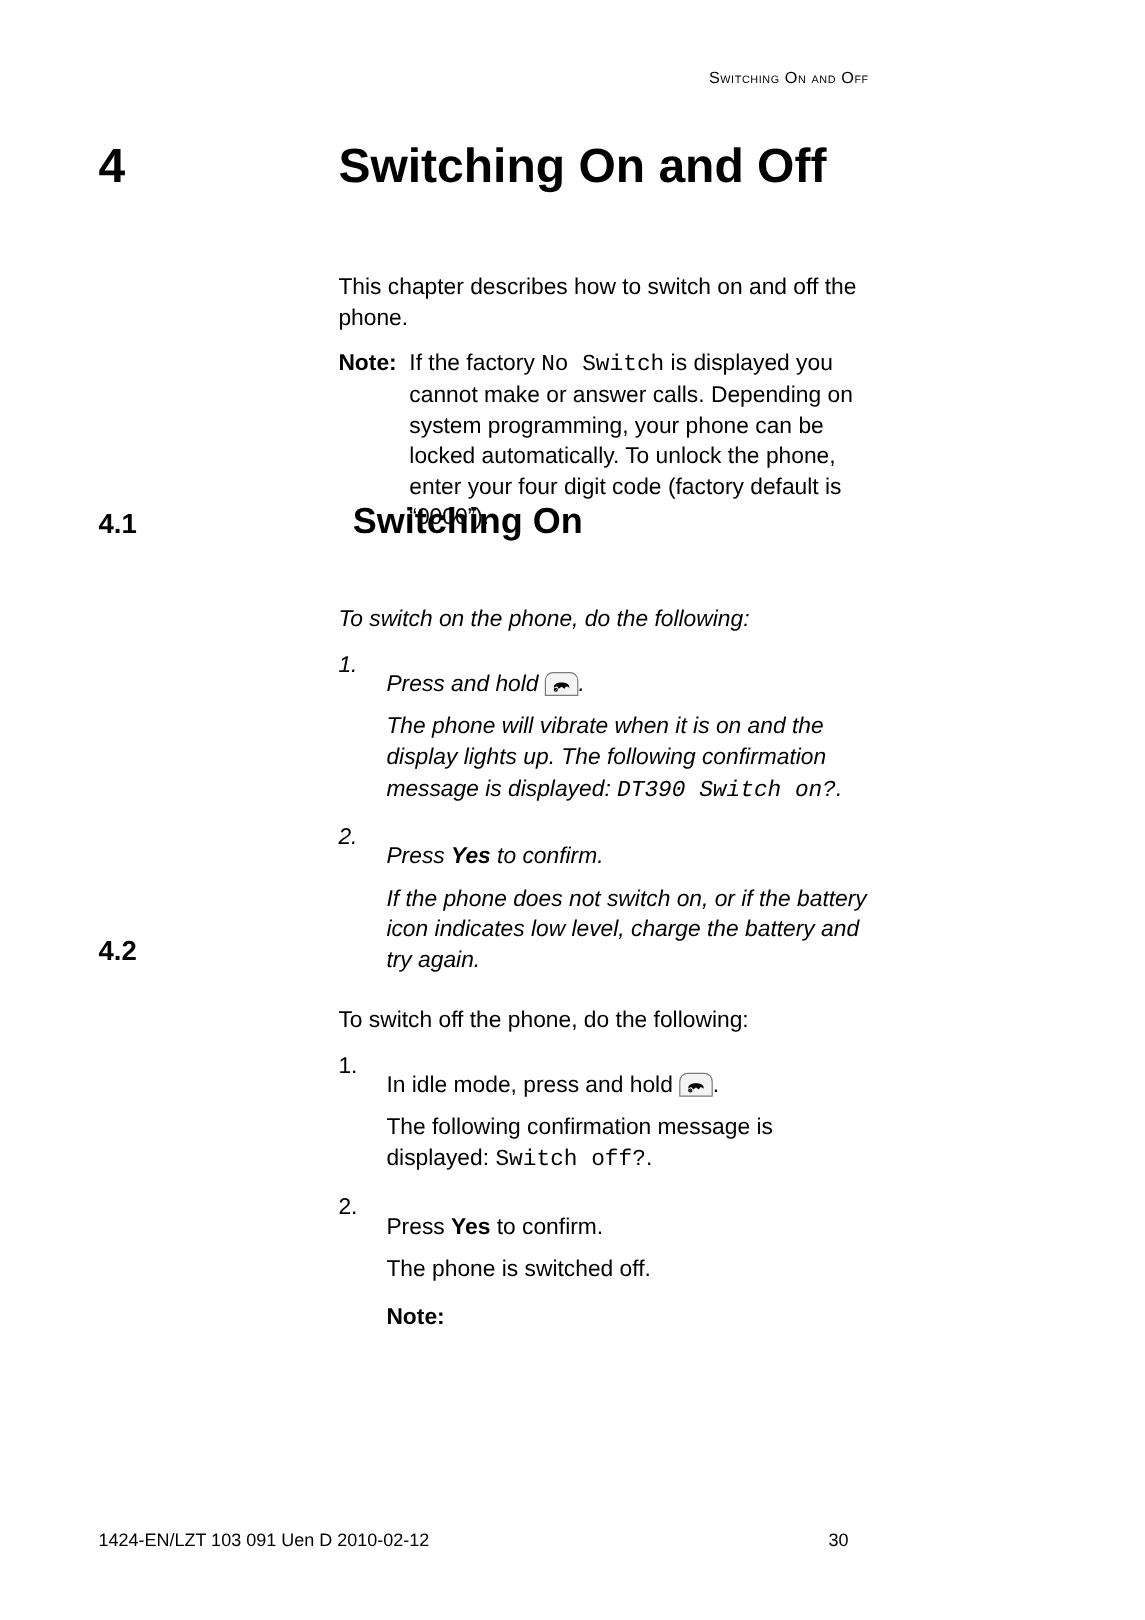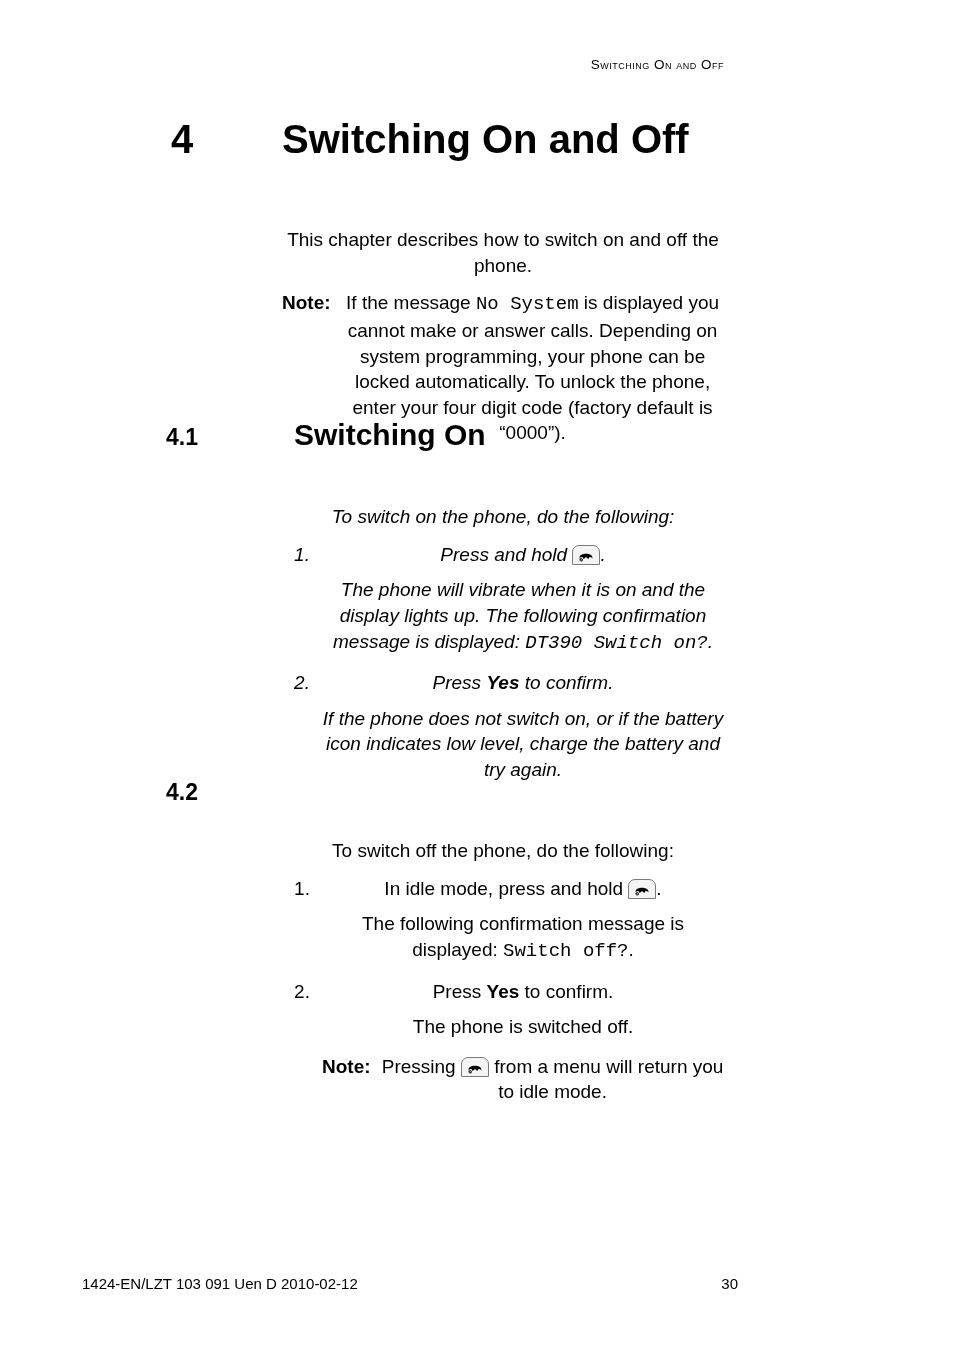--- a/index.html
+++ b/index.html
@@ -11,21 +11,20 @@
     background: #fff;
     font-family: Arial, Helvetica, sans-serif;
     color: #000;
     font-size: 19px;
     line-height: 1.35;
   }
   .page {
     position: relative;
     width: 806px;
     height: 1350px;
-    text-align: center;
   }
   .running-header {
     position: absolute;
     top: 56px;
     right: 82px;
     font-size: 13.5px;
     letter-spacing: 0.5px;
     font-variant: small-caps;
   }
   .chapter-row {
@@ -89,41 +88,41 @@
     margin: 0;
   }
   ol.manual > li {
     display: flex;
     margin-bottom: 10px;
   }
   .li-num {
     width: 40px;
     flex: 0 0 40px;
   }
-  .li-body { flex: 1 1 auto; }
+  .li-body { flex: 1 1 auto; margin-top: 16px; }
   .li-sub {
     margin-left: 40px;
     margin-bottom: 14px;
   }
   .icon-box {
     display: inline-block;
     vertical-align: -4px;
     border: 1px solid #7a7a7a;
     border-top-left-radius: 7px;
     border-top-right-radius: 7px;
     background: #f4f4f4;
     padding: 1px 3px 1px 3px;
     line-height: 1;
   }
   .icon-box svg { display: block; }
   .footer {
     position: absolute;
     bottom: 56px;
     left: 82px;
-    right: 68px;
+    right: 99px;
     display: flex;
     justify-content: space-between;
     font-size: 15px;
     margin-top: 44px;
   }
   .bold { font-weight: 700; }
 </style>
 </head>
 <body>
 
@@ -144,21 +143,21 @@
   <div class="chapter-row">
     <div class="chapter-num">4</div>
     <div class="chapter-title">Switching On and Off</div>
   </div>
 
   <div class="body-col intro-block">
     <p>This chapter describes how to switch on and off the phone.</p>
     <div class="note-block">
       <span class="note-label">Note:  </span>
       <span class="note-text">
-        <span>If the message </span><span class="mono">No System</span><span> is displayed you cannot make or answer calls. Depending on system programming, your phone can be locked automatically. To unlock the phone, enter your four digit code (factory default is “0000”).</span>
+        <span>If the factory </span><span class="mono">No Switch</span><span> is displayed you cannot make or answer calls. Depending on system programming, your phone can be locked automatically. To unlock the phone, enter your four digit code (factory default is “0000”).</span>
       </span>
     </div>
   </div>
 
   <div class="section-row sec1-row">
     <div class="section-num">4.1</div>
     <div class="section-title">Switching On</div>
   </div>
 
   <div class="body-col sec1-body">
@@ -210,25 +209,20 @@
       <li>
         <span class="li-num">2.</span>
         <span class="li-body">
           <span>Press </span><span class="bold">Yes</span><span> to confirm.</span>
         </span>
       </li>
     </ol>
     <p class="li-sub">The phone is switched off.</p>
     <div class="li-sub note-block">
       <span class="note-label">Note:  </span>
-      <span class="note-text">
-        <span>Pressing </span><span class="icon-box"><svg width="20" height="16">
-              <use href="#hook-glyph"></use>
-            </svg></span><span> from a menu will return you to idle mode.</span>
-      </span>
     </div>
   </div>
 
   <div class="footer">
     <span>1424-EN/LZT 103 091 Uen D 2010-02-12</span>
     <span>30</span>
   </div>
 
 </div>
 

